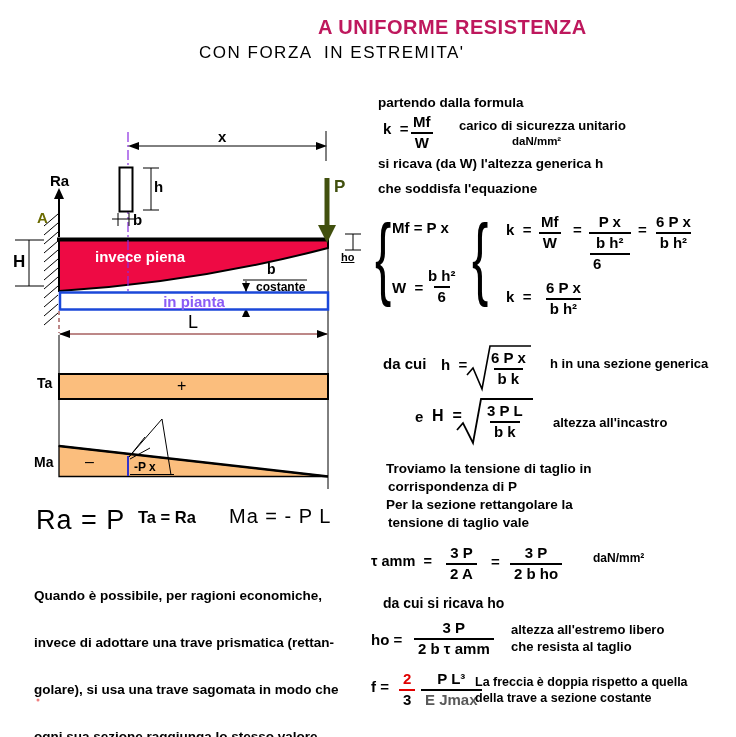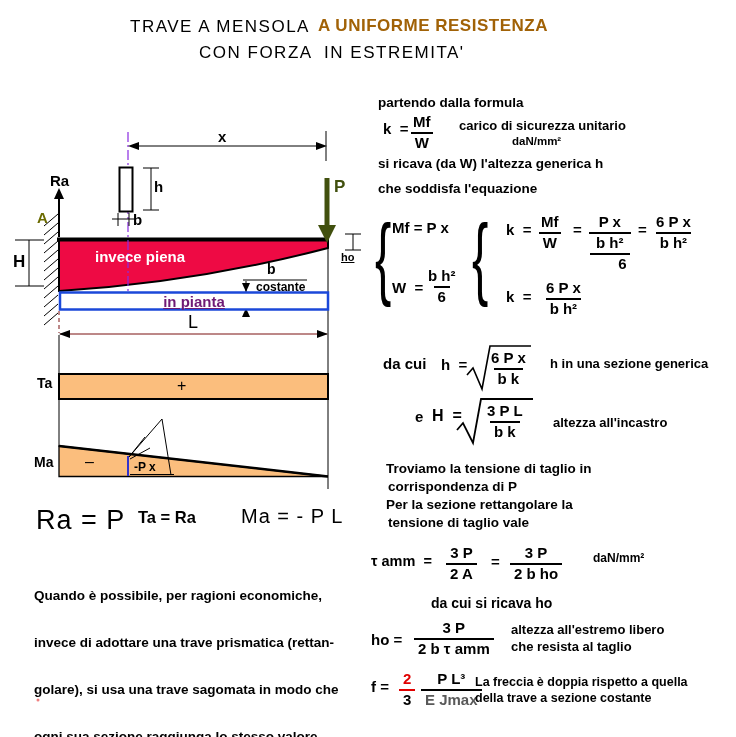--- a/index.html
+++ b/index.html
@@ -2,21 +2,21 @@
 <html><head>
 <meta charset="utf-8">
 <style>
   html,body{margin:0;padding:0;background:#fff;}
   .page{position:relative;width:736px;height:737px;background:#ffffff;
         font-family:"Liberation Sans",sans-serif;color:#000;overflow:hidden;}
   svg.layer{position:absolute;left:0;top:0;}
   .t{position:absolute;white-space:pre;font-weight:bold;font-size:13.5px;line-height:1.15;}
   .reg{font-weight:normal;}
   .fr{position:absolute;display:inline-flex;flex-direction:column;align-items:center;
-      font-weight:bold;font-size:15px;line-height:1.12;text-align:right;white-space:pre;}
+      font-weight:bold;font-size:15px;line-height:1.12;text-align:left;white-space:pre;}
   .fr .fn{padding:0 4px 1px;}
   .fr .fd{border-top:2px solid #000;padding:1px 4px 0;}
   .fr.red .fn{color:#e00000;}
   .fr.red .fd{border-top-color:#e00000;}
   .fd.gray{color:#595959;}
   .ifr{display:inline-flex;flex-direction:column;align-items:center;}
   .ifr .fn2{padding:0 3px 1px;}
   .ifr .fd2{border-top:2px solid #000;padding:1px 3px 0;width:100%;}
   .brace{position:absolute;font-size:68px;line-height:1;font-weight:400;
          transform:scale(0.72,1.34);transform-origin:top left;}
@@ -114,47 +114,46 @@
         <line x1="130" y1="459" x2="150" y2="448"></line>
       <line x1="130" y1="474.5" x2="174" y2="474.5"></line>
     </g>
 
     <polyline points="467,375 473,368 482,389 490,346 531,346" fill="none" stroke="#000" stroke-width="1.6"></polyline>
     <polyline points="457,430 463,423 473,443 481,399 533,399" fill="none" stroke="#000" stroke-width="1.8"></polyline>
 
     <circle cx="38" cy="700" r="1.5" fill="#f08080"></circle>
   </svg>
 
-  <div class="t reg" style="left:130px;top:17px;font-size:17px;letter-spacing:1.5px;">TRAVE A MENSOLA</div>
-  <div class="t" style="left:318px;top:16px;font-size:17px;letter-spacing:0.5px;color:#a16207;">A UNIFORME RESISTENZA</div>
+  <div class="t" style="left:318px;top:16px;font-size:20px;letter-spacing:0.5px;color:#be185d;">A UNIFORME RESISTENZA</div>
   <div class="t reg" style="left:199px;top:43px;font-size:17px;letter-spacing:1.5px;">CON FORZA  IN ESTREMITA'</div>
 
   <div class="t" style="left:218px;top:128px;font-size:15px;">x</div>
   <div class="t" style="left:154px;top:178px;font-size:15px;">h</div>
   <div class="t" style="left:133px;top:211px;font-size:15px;">b</div>
   <div class="t" style="left:50px;top:172px;font-size:15px;">Ra</div>
   <div class="t" style="left:37px;top:209px;font-size:15px;color:#6b6b00;">A</div>
   <div class="t" style="left:334px;top:177px;font-size:17px;color:#41500e;">P</div>
   <div class="t" style="left:13px;top:252px;font-size:17px;">H</div>
   <div class="t" style="left:95px;top:248px;font-size:15px;color:#ffffff;">invece piena</div>
   <div class="t" style="left:341px;top:251px;font-size:11px;text-decoration:underline;">ho</div>
   <div class="t" style="left:267px;top:261px;font-size:14px;">b</div>
   <div class="t" style="left:256px;top:281px;font-size:12px;">costante</div>
-  <div class="t" style="left:60px;top:293px;width:268px;text-align:center;font-size:15px;color:#701a75;text-decoration:underline;">in pianta</div>
+  <div class="t" style="left:60px;top:293px;width:268px;text-align:center;font-size:15px;color:#8b5cf6;text-decoration:underline;">in pianta</div>
   <div class="t reg" style="left:188px;top:312px;font-size:18px;">L</div>
 
   <div class="t" style="left:37px;top:375px;font-size:14px;">Ta</div>
   <div class="t reg" style="left:177px;top:377px;font-size:16px;">+</div>
   <div class="t" style="left:34px;top:454px;font-size:14px;">Ma</div>
   <div class="t reg" style="left:85px;top:453px;font-size:16px;">–</div>
   <div class="t" style="left:134px;top:461px;font-size:12px;">-P x</div>
 
   <div class="t reg" style="left:36px;top:505px;font-size:27px;letter-spacing:1px;">Ra = P</div>
   <div class="t" style="left:138px;top:508px;font-size:16.5px;">Ta = Ra</div>
-  <div class="t reg" style="left:229px;top:505px;font-size:20px;letter-spacing:1px;margin-left:12px;">Ma = - P L</div>
+  <div class="t reg" style="left:229px;top:505px;font-size:20px;letter-spacing:1px;">Ma = - P L</div>
 
   <div class="t" style="left:34px;top:557px;font-size:13.5px;line-height:15.6px;">
     <div>Quando è possibile, per ragioni economiche,</div>
     <div>invece di adottare una trave prismatica (rettan-</div>
     <div>golare), si usa una trave sagomata in modo che</div>
     <div>ogni sua sezione raggiunga lo stesso valore</div>
     
   </div>
 
   <div class="t" style="left:378px;top:95px;">partendo dalla formula</div>
@@ -226,21 +225,21 @@
     <span class="fn">3 P</span>
     <span class="fd">2 A</span>
   </span>
   <div class="t" style="left:491px;top:553px;font-size:15px;">=</div>
   <span class="fr" style="left:510px;top:545px;">
     <span class="fn">3 P</span>
     <span class="fd">2 b ho</span>
   </span>
   <div class="t" style="left:593px;top:552px;font-size:12px;">daN/mm²</div>
 
-  <div class="t" style="left:383px;top:595px;font-size:14px;margin-left:48px;">da cui si ricava ho</div>
+  <div class="t" style="left:383px;top:595px;font-size:14px;">da cui si ricava ho</div>
   <div class="t" style="left:371px;top:631px;font-size:15px;">ho =</div>
   <span class="fr" style="left:414px;top:620px;">
     <span class="fn">3 P</span>
     <span class="fd">2 b τ amm</span>
   </span>
   <div class="t" style="left:511px;top:623px;font-size:13px;">altezza all'estremo libero</div>
   <div class="t" style="left:511px;top:640px;font-size:13px;">che resista al taglio</div>
 
   <div class="t" style="left:371px;top:678px;font-size:15px;">f =</div>
   <span class="fr red" style="left:399px;top:671px;">

